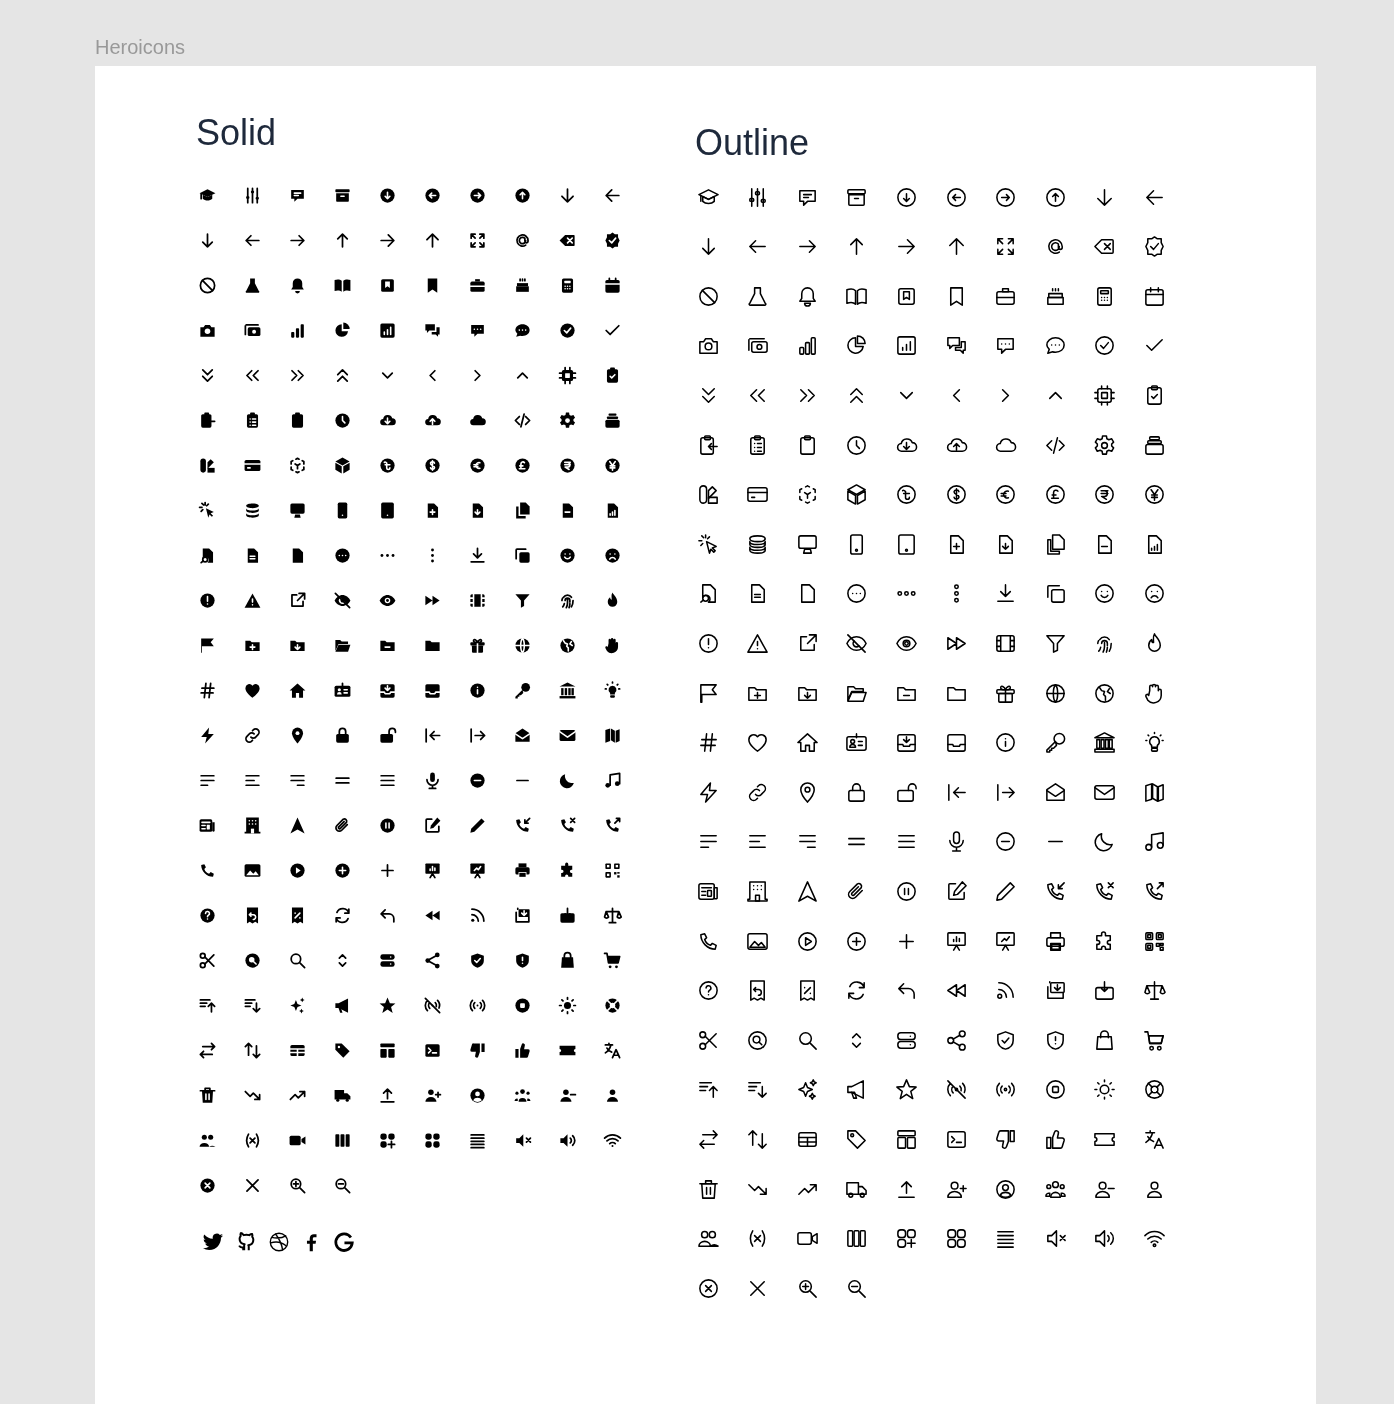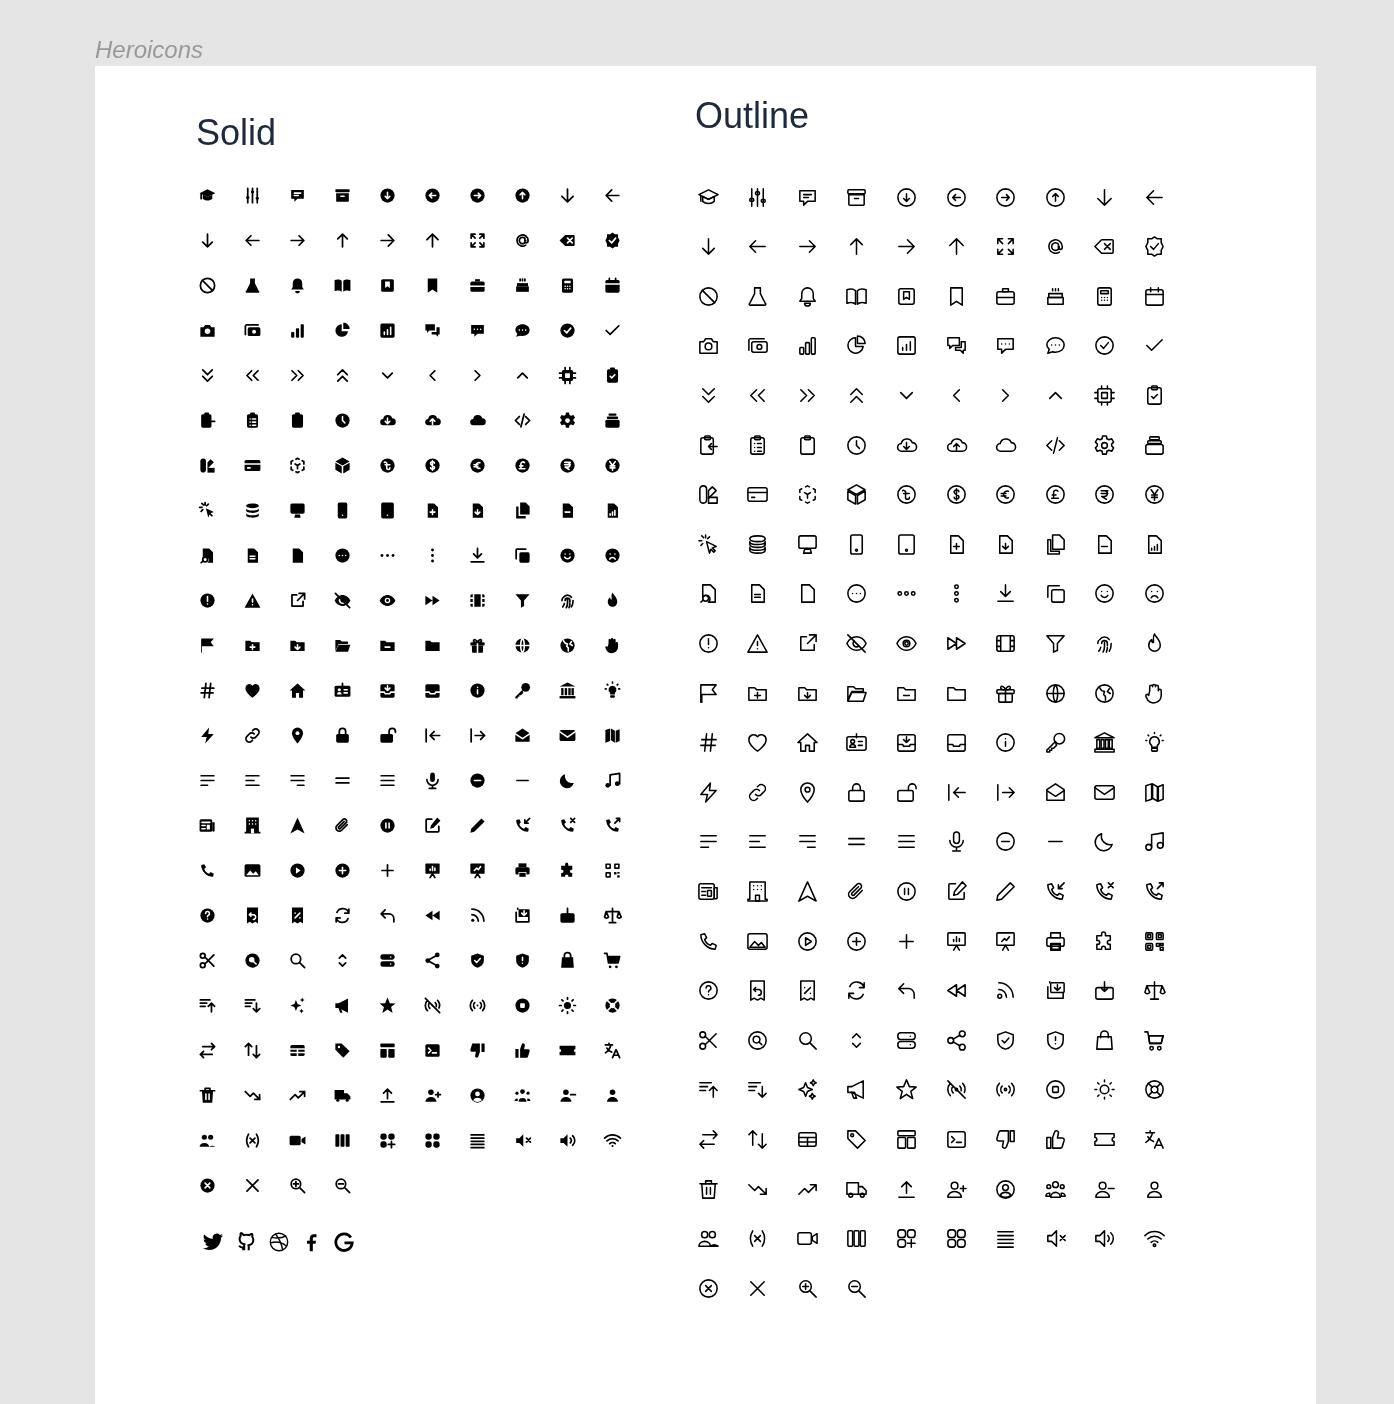--- a/index.html
+++ b/index.html
@@ -1,38 +1,38 @@
 <!DOCTYPE html>
 <html><head>
 <meta charset="utf-8">
 <style>
   html,body{margin:0;padding:0;}
   body{width:1394px;height:1404px;background:#e5e5e5;position:relative;overflow:hidden;font-family:"Liberation Sans",sans-serif;}
-  .frame-label{position:absolute;left:95px;top:36px;font-size:24px;color:#999999;font-family:"Liberation Sans",sans-serif;font-style:italic;}
+  .frame-label{position:absolute;left:95px;top:36px;font-size:20px;color:#999999;font-family:"Liberation Sans",sans-serif;}
   .canvas{position:absolute;left:95px;top:66px;width:1221px;height:1338px;background:#ffffff;}
   .section-title{position:absolute;font-size:36px;color:#1e293b;font-family:"Liberation Sans",sans-serif;line-height:1;}
   .grid{position:absolute;}
   .icon{position:absolute;display:block;}
   .icon svg{display:block;overflow:visible;}
   .solid svg *{fill:#000;stroke:none;}
   .solid svg .s{fill:none;stroke:#000;stroke-width:2.2;stroke-linecap:round;stroke-linejoin:round;}
   .solid svg .w{fill:#fff;stroke:none;}
   .solid svg .ws{fill:none;stroke:#fff;stroke-width:2;stroke-linecap:round;stroke-linejoin:round;}
   .outline svg *{fill:none;stroke:#000;stroke-width:1.6;stroke-linecap:round;stroke-linejoin:round;}
   .outline svg .w,.outline svg .ws{stroke:#000;}
   .social{position:absolute;}
 </style>
 </head>
 <body>
 
 <div class="frame-label">Heroicons</div>
 
 <div class="canvas">
   <div class="section-title" style="left:101px;top:49px;">Solid</div>
-  <div class="section-title" style="left:600px;top:32px;">Outline</div>
+  <div class="section-title" style="left:600px;top:59px;">Outline</div>
 
   <div class="grid solid" id="solid-grid">
       <span class="icon" style="left: 102.5px; top: 119.5px;">
         <svg width="19" height="19" viewBox="0 0 24 24">
           <path d="M2 9l10-5 10 5-10 5z"></path>
           <path d="M6 11v5c3 3 9 3 12 0v-5l-6 3z"></path>
           <path class="s" d="M4 10v6"></path>
         </svg>
       </span>
       <span class="icon" style="left: 147.5px; top: 119.5px;">

